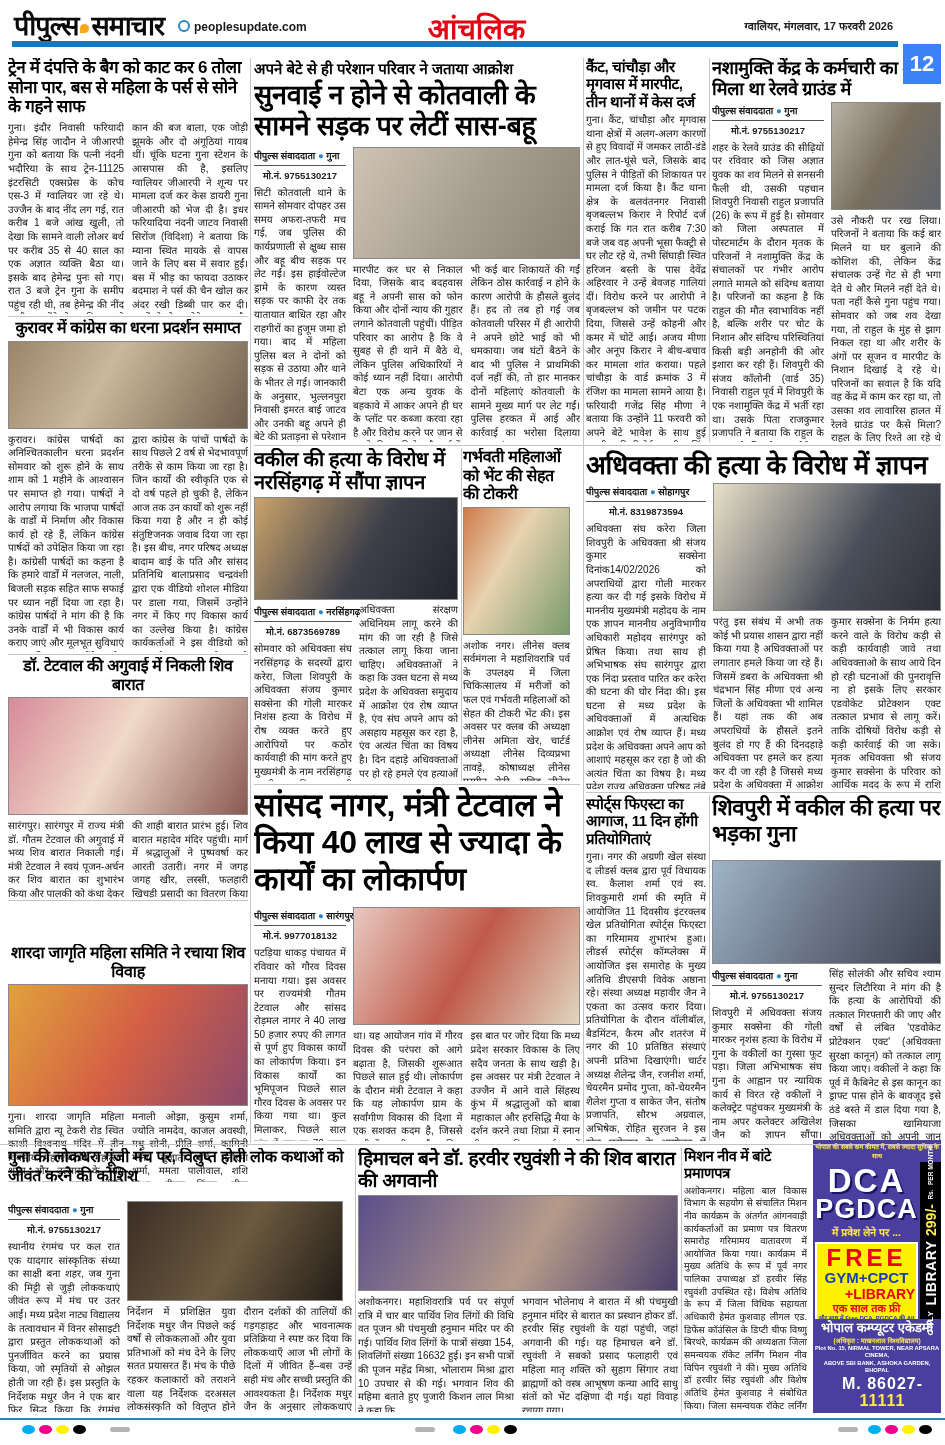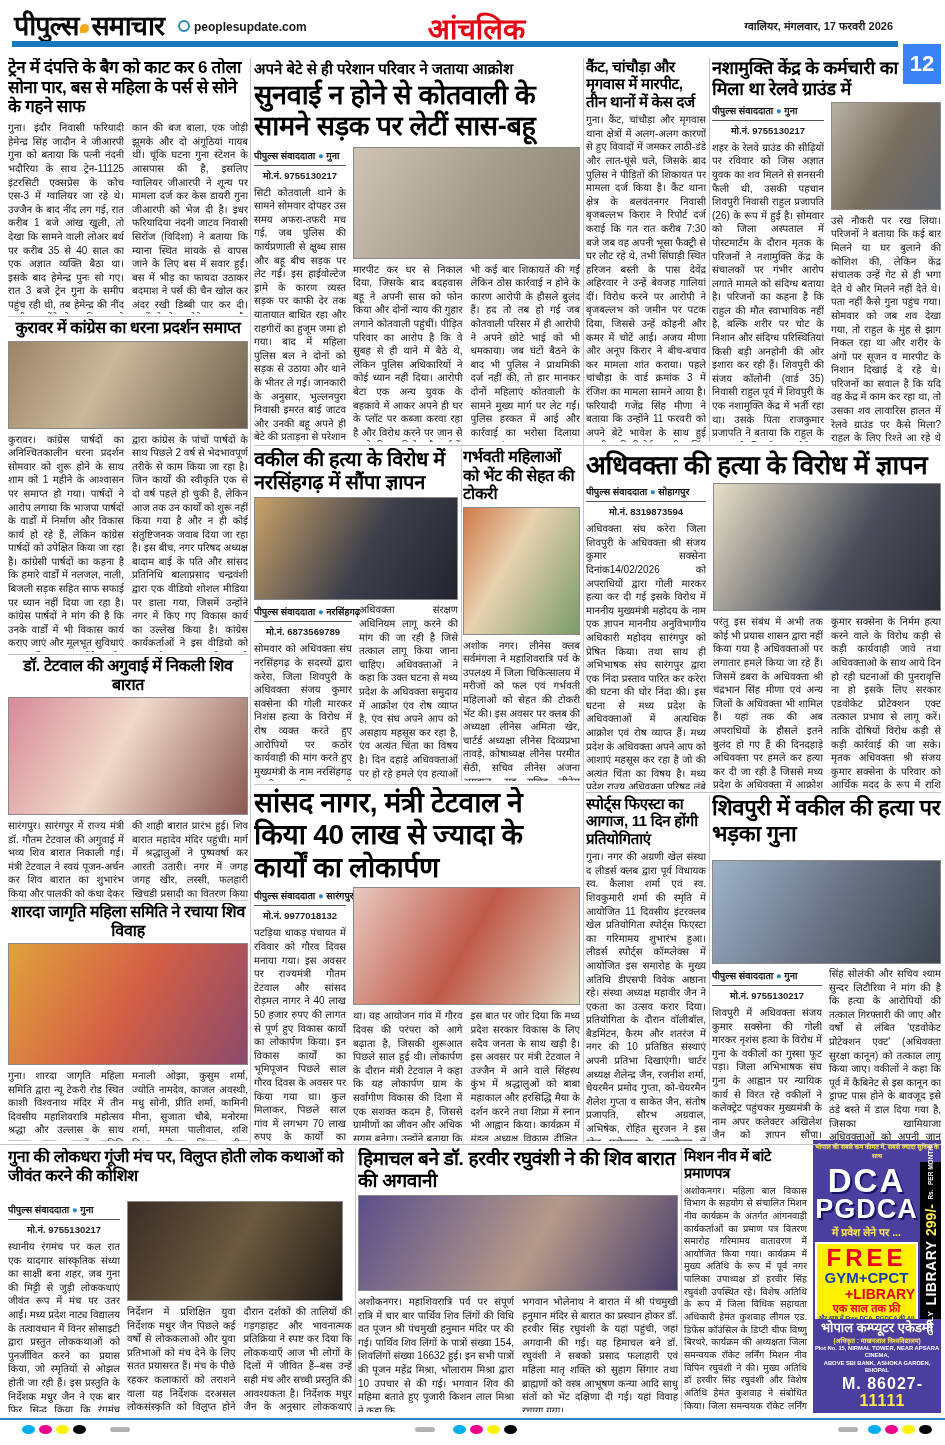--- a/index.html
+++ b/index.html
@@ -25,41 +25,41 @@
   .cols{display:flex;gap:8px;min-height:0;}
   .col{flex:1;min-width:0;overflow:hidden;}
   .row{display:flex;gap:7px;min-height:0;flex:1;}
   .stack{display:flex;flex-direction:column;min-width:0;min-height:0;}
   .grow{flex:1;overflow:hidden;}
   .photo{flex:none;width:100%;border:1px solid #8a8a8a;box-sizing:border-box;}
   
   #a1{left:8px;top:58px;width:240px;height:256px}
   #a2{left:8px;top:319px;width:240px;height:333px}
   #a3{left:8px;top:657px;width:240px;height:241px}
-  #a4{left:8px;top:903px;width:240px;height:238px}
+  #a4{left:8px;top:944px;width:240px;height:238px}
   #a5{left:8px;top:1148px;width:344px;height:264px}
   #b1{left:254px;top:58px;width:326px;height:384px}
   #b2{left:254px;top:448px;width:204px;height:333px}
-  #b3{left:463px;top:448px;width:117px;height:333px}
+  #b3{left:463px;top:448px;width:107px;height:333px}
   #b4{left:254px;top:787px;width:326px;height:354px}
   #b5{left:358px;top:1148px;width:320px;height:264px}
   #b6{left:684px;top:1148px;width:123px;height:264px}
   #c1{left:586px;top:58px;width:120px;height:384px}
   #c2{left:712px;top:58px;width:229px;height:384px}
   #c3{left:586px;top:450px;width:355px;height:339px}
   #c4{left:586px;top:795px;width:120px;height:346px}
   #c5{left:712px;top:795px;width:229px;height:346px}
   
   .hl-a1{font-size:17px}
   .hl-a2,.hl-a3,.hl-a4{font-size:16px;text-align:center;margin-bottom:3px}
   .hl-a5{font-size:16px;margin-bottom:16px}
   .hl-b1{font-size:27px;margin-bottom:4px}
   .hl-b2{font-size:20px;margin-bottom:3px}
   .hl-b3{font-size:16px;margin-bottom:3px}
-  .hl-b4{font-size:28px;margin-bottom:3px}
+  .hl-b4{font-size:32px;margin-bottom:9px}
   .hl-b5{font-size:19px;margin-bottom:3px}
   .hl-b6{font-size:14.5px;margin-bottom:3px}
   .hl-c1{font-size:15px;margin-bottom:3px}
   .hl-c2{font-size:18px;margin-bottom:2px}
   .hl-c3{font-size:26px;margin-bottom:3px}
   .hl-c4{font-size:15px;margin-bottom:3px}
   .hl-c5{font-size:22px;margin-bottom:14px}
   
   #ph-dharna{height:88px;background:linear-gradient(120deg,#9b8468,#c9b89a 40%,#6f5f4c);}
   #ph-barat{height:118px;background:linear-gradient(120deg,#d78a9a,#f0d9c8 45%,#8a5a52);}

